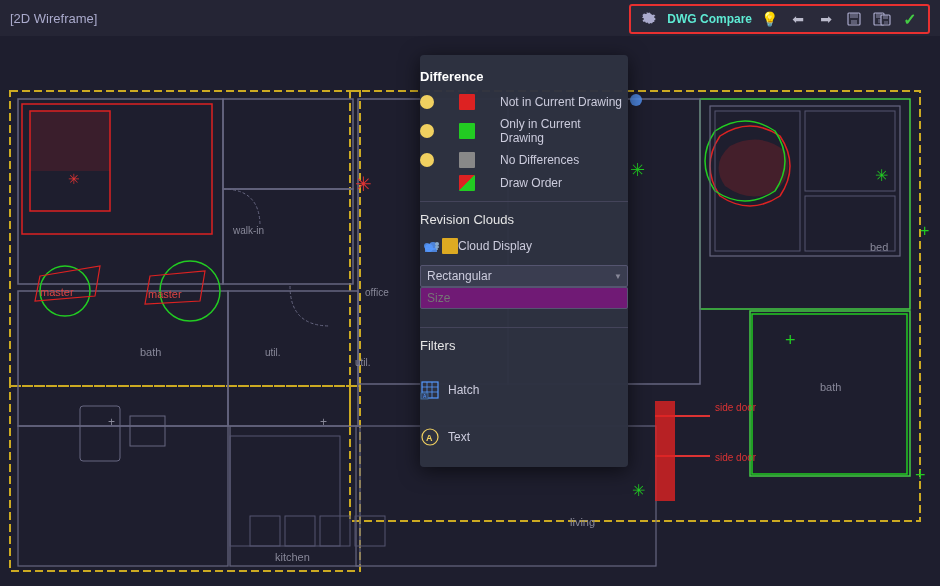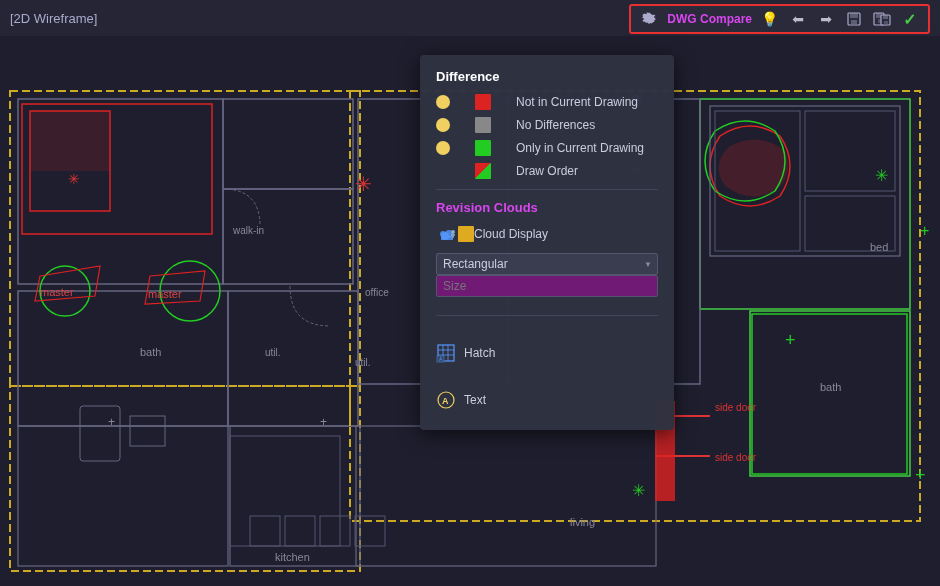--- a/index.html
+++ b/index.html
@@ -38,21 +38,21 @@
       border: 2px solid #e83030;
       border-radius: 3px;
       display: flex;
       align-items: center;
       padding: 3px 8px;
       gap: 8px;
       z-index: 20;
     }
 
     .dwg-toolbar-label {
-      color: #d946ef;
+      color: #5eead4;
       font-size: 12px;
       font-weight: 600;
     }
 
     .toolbar-icon {
       width: 20px;
       height: 20px;
       display: flex;
       align-items: center;
       justify-content: center;
@@ -78,24 +78,24 @@
       left: 0;
       width: 940px;
       height: 550px;
     }
 
     
     .diff-panel {
       position: absolute;
       top: 55px;
       left: 420px;
-      width: 254px;
+      width: 208px;
       background: rgba(45, 50, 65, 0.97);
       border-radius: 4px;
-      padding: 14px 16px;
+      padding: 14px 0;
       z-index: 30;
       box-shadow: 0 4px 20px rgba(0,0,0,0.6);
     }
 
     .panel-section-title {
       color: #ffffff;
       font-size: 13px;
       font-weight: 700;
       margin-bottom: 10px;
     }
@@ -127,23 +127,23 @@
       font-size: 12px;
     }
 
     .divider {
       border: none;
       border-top: 1px solid #44445a;
       margin: 10px 0;
     }
 
     .sub-section-title {
-      color: #d946ef;
+      color: #e5e5e5;
       font-size: 13px;
-      font-weight: 700;
+      font-weight: 400;
       margin-bottom: 8px;
     }
 
     .cloud-row {
       display: flex;
       align-items: center;
       margin-bottom: 8px;
     }
 
     .cloud-icon-box {
@@ -365,28 +365,28 @@
   <div class="panel-section-title">Difference</div>
 
   <div class="legend-row">
     <div class="legend-bulb"></div>
     <div class="legend-color-box" style="background:#dd2222;"></div>
     <span class="legend-label">Not in Current Drawing</span>
   </div>
 
   <div class="legend-row">
     <div class="legend-bulb"></div>
+    <div class="legend-color-box" style="background:#22cc22;"></div>
+    <span class="legend-label">Only in Current Drawing</span>
+  </div>
+
+  <div class="legend-row">
+    <div class="legend-bulb"></div>
     <div class="legend-color-box" style="background:#888888;"></div>
     <span class="legend-label">No Differences</span>
-  </div>
-
-  <div class="legend-row">
-    <div class="legend-bulb"></div>
-    <div class="legend-color-box" style="background:#22cc22;"></div>
-    <span class="legend-label">Only in Current Drawing</span>
   </div>
 
   <div class="legend-row">
     <div class="legend-bulb" style="background:transparent;"></div>
     <div class="legend-color-box" style="background: linear-gradient(135deg, #dd2222 50%, #22cc22 50%);"></div>
     <span class="legend-label">Draw Order</span>
   </div>
 
   <hr class="divider">
 
@@ -416,20 +416,21 @@
       <option>Freehand</option>
     </select>
   </div>
 
   <div>
     <input class="size-input" type="text" placeholder="Size" style="">
   </div>
 
   <hr class="divider">
 
+  <div class="sub-section-title">Filters</div>
 
   <div class="filters-row">
     <div class="filter-icon">
       <svg width="20" height="20" viewBox="0 0 20 20">
 
         <rect x="2" y="2" width="16" height="16" fill="none" stroke="#5599ff" stroke-width="1.2"></rect>
         <line x1="2" y1="7" x2="18" y2="7" stroke="#5599ff" stroke-width="0.8"></line>
         <line x1="2" y1="12" x2="18" y2="12" stroke="#5599ff" stroke-width="0.8"></line>
         <line x1="7" y1="2" x2="7" y2="18" stroke="#5599ff" stroke-width="0.8"></line>
         <line x1="12" y1="2" x2="12" y2="18" stroke="#5599ff" stroke-width="0.8"></line>

